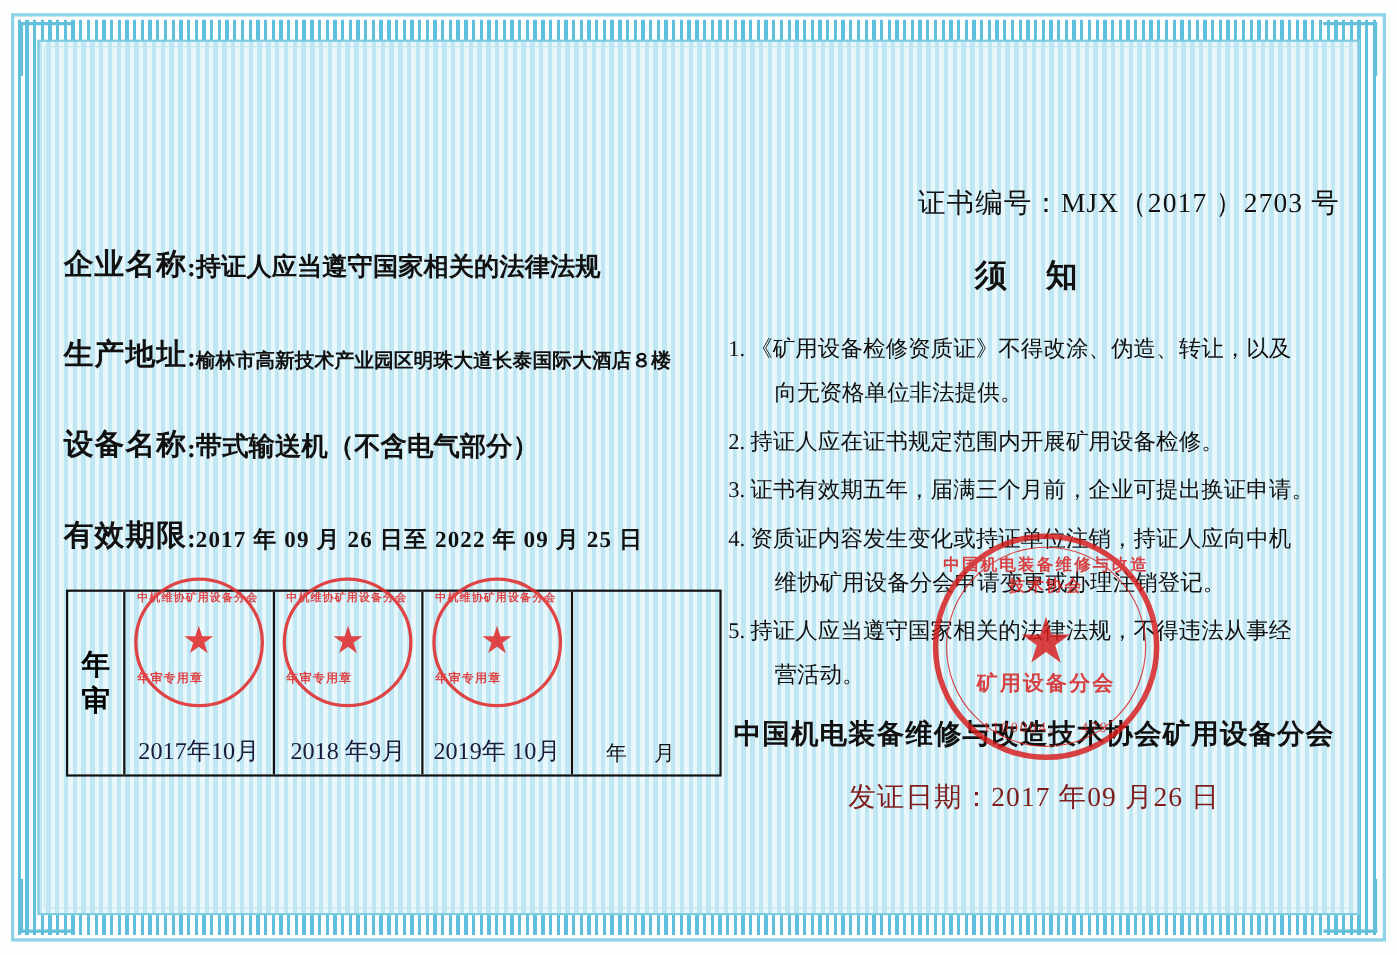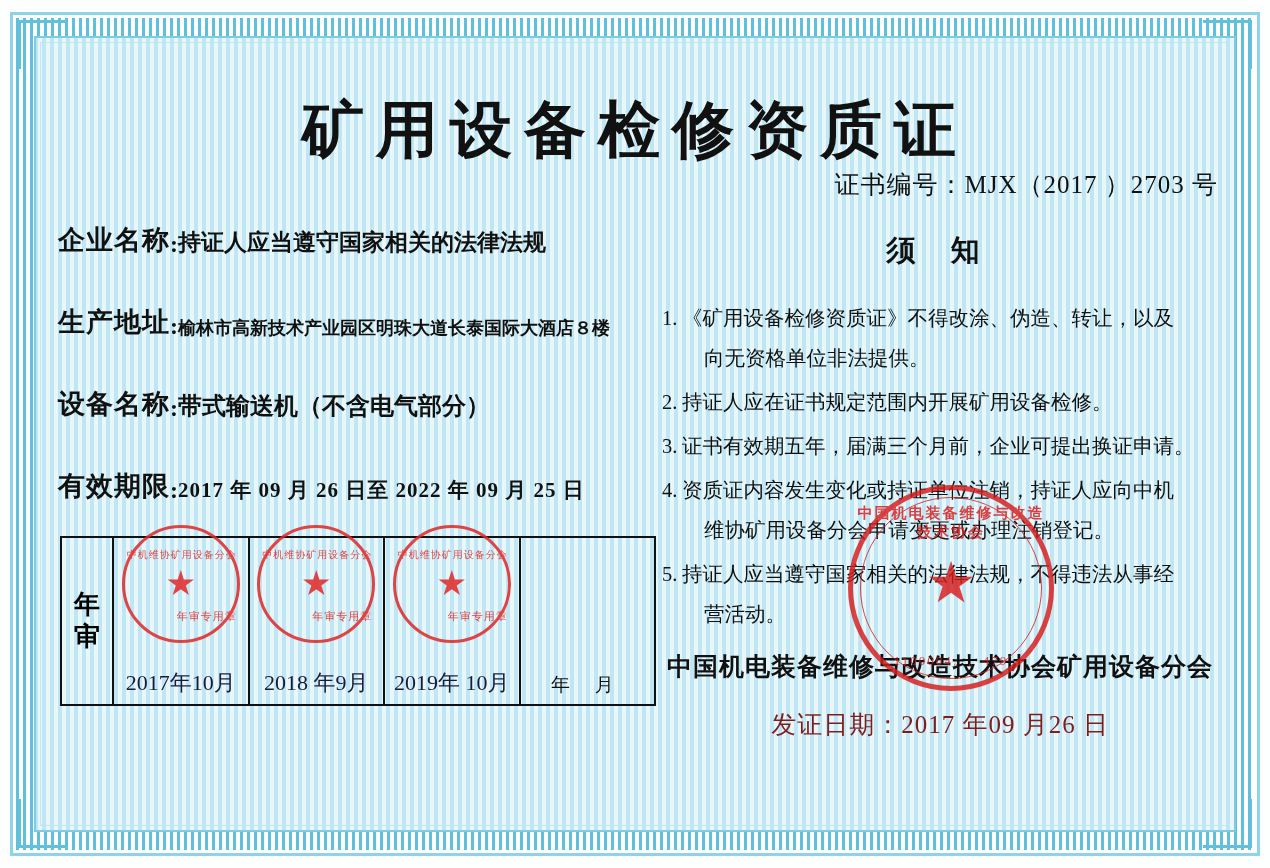--- a/index.html
+++ b/index.html
@@ -192,25 +192,24 @@
     transform: translate(-50%, -55%);
     font-size: 30px;
     line-height: 1;
     color: #e02727;
   }
   .round-stamp .arc-top,
   .round-stamp .arc-bottom {
     position: absolute;
     left: 0;
     right: 0;
-    text-align: right;
+    text-align: left;
     font-size: 10px;
-    font-weight: normal;
+    font-weight: bold;
     letter-spacing: 1px;
-    margin-top: 12px;
   }
   .round-stamp .arc-top { top: 8px; }
   .round-stamp .arc-bottom { bottom: 16px; font-size: 11px; }
 
   
   .right-col {
     position: absolute;
     right: 4px;
     top: 118px;
     width: 556px;
@@ -331,21 +330,20 @@
   <div class="border-pattern"></div>
   <div class="border-inner"></div>
   <div class="border-hair"></div>
   <div class="corner tl"></div>
   <div class="corner tr"></div>
   <div class="corner bl"></div>
   <div class="corner br"></div>
 
   <div class="content">
 
-    <div class="title">矿用设备检修资质证</div>
 
     <div class="left-col">
 
       <div class="field">
         <span class="field-label">企业名称</span>
         <span class="field-colon">:</span>
         <span class="field-value medium">持证人应当遵守国家相关的法律法规</span>
       </div>
 
       <div class="field">
@@ -464,17 +462,18 @@
       <div class="issue-date">
         <span>发证日期：</span><span>2017 年09 月26 日</span>
       </div>
 
     </div>
 
     <div class="official-seal">
       <div class="inner-ring"></div>
       <div class="seal-top">中国机电装备维修与改造技术协会</div>
       <div class="seal-star">★</div>
+      <div class="seal-mid">矿用设备分会</div>
       <div class="seal-code">1100004。。479</div>
     </div>
 
   </div>
 </div>
 
 </body></html>

